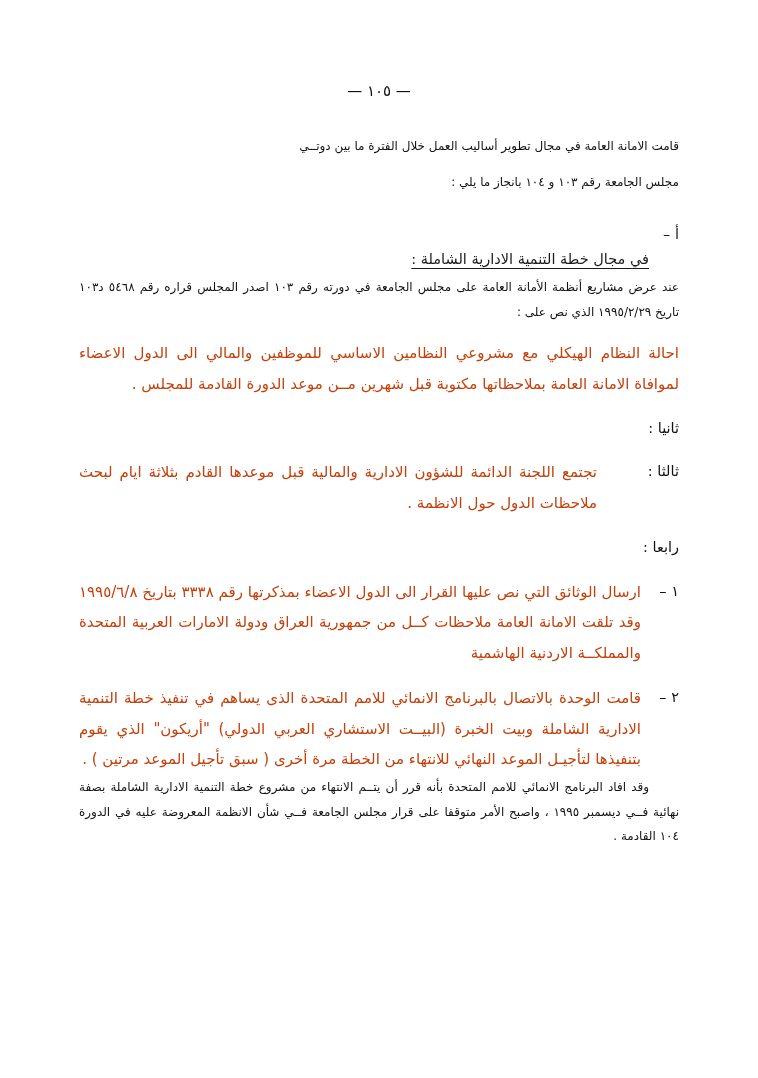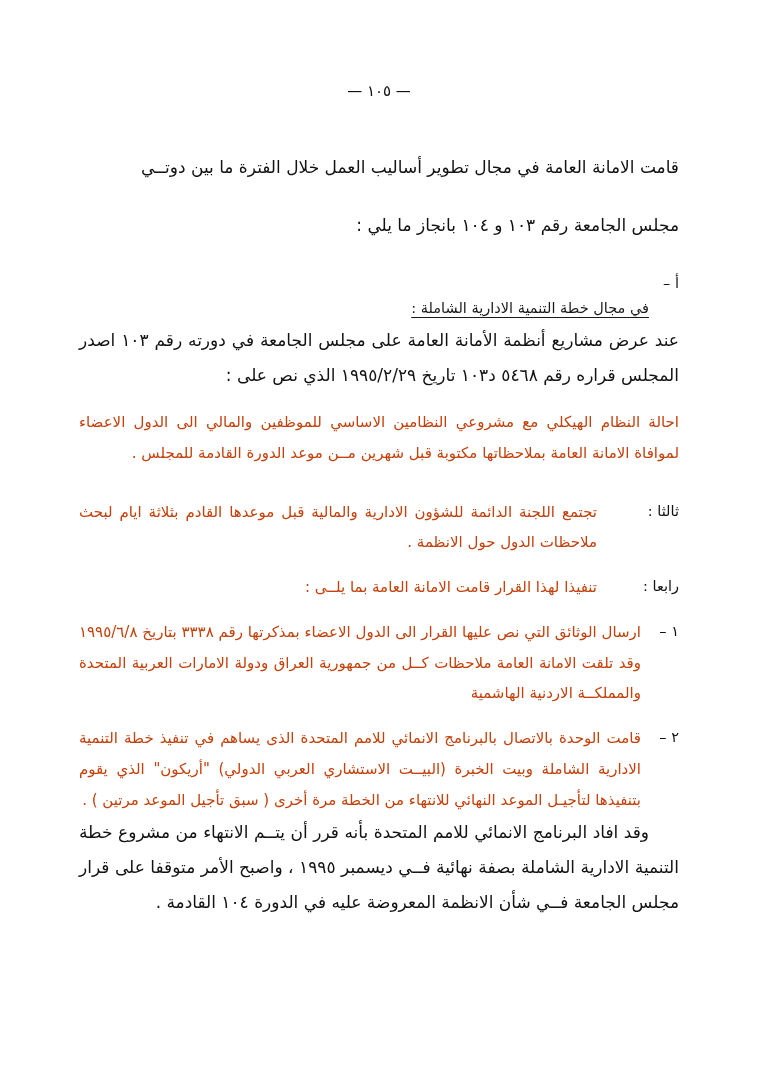--- a/index.html
+++ b/index.html
@@ -20,40 +20,40 @@
     height: 1078px;
     position: relative;
     box-sizing: border-box;
     padding: 0;
   }
   .page-number {
     text-align: center;
     font-size: 15px;
     letter-spacing: 2px;
     margin-top: 82px;
-    margin-bottom: 16px;
+    margin-bottom: 0;
     color: #111;
   }
   .body-block {
     margin: 0 auto;
     width: 600px;
     padding-top: 34px;
     direction: rtl;
     text-align: right;
   }
   p.para {
     margin: 0 0 0 0;
-    font-size: 17px;
+    font-size: 12px;
     line-height: 2.05;
     color: #121212;
     text-align: justify;
     text-justify: inter-word;
   }
   .para + .para {
-    margin-top: 23px;
+    margin-top: 11px;
   }
   .indent-first {
     text-indent: 30px;
   }
   .heading-underline {
     text-decoration: underline;
     text-underline-offset: 4px;
     margin-top: 25px;
   }
   
@@ -114,30 +114,30 @@
       <div class="text heading-underline" style="font-size:14.5px;line-height:2.05;">في مجال خطة التنمية الادارية الشاملة :</div>
     </div>
 
     <p class="para gap-md">عند عرض مشاريع أنظمة الأمانة العامة على مجلس الجامعة في دورته رقم ١٠٣ اصدر المجلس قراره رقم ٥٤٦٨ د١٠٣ تاريخ ١٩٩٥/٢/٢٩ الذي نص على :</p>
 
     <div class="labeled">
       <div class="text">احالة النظام الهيكلي مع مشروعي النظامين الاساسي للموظفين والمالي الى الدول الاعضاء لموافاة الامانة العامة بملاحظاتها مكتوبة قبل شهرين مــن موعد الدورة القادمة للمجلس .</div>
     </div>
 
     <div class="labeled">
+      <div class="marker wide">ثانيا :</div>
     </div>
 
     <div class="labeled">
       <div class="marker wide">ثالثا :</div>
       <div class="text">تجتمع اللجنة الدائمة للشؤون الادارية والمالية قبل موعدها القادم بثلاثة ايام لبحث ملاحظات الدول حول الانظمة .</div>
     </div>
 
     <div class="labeled">
       <div class="marker wide">رابعا :</div>
-      <div class="text">تنفيذا لهذا القرار قامت الامانة العامة بما يلــى :</div>
     </div>
 
     <div class="labeled">
       <div class="marker narrow">١ –</div>
       <div class="text">ارسال الوثائق التي نص عليها القرار الى الدول الاعضاء بمذكرتها رقم ٣٣٣٨ بتاريخ ١٩٩٥/٦/٨ وقد تلقت الامانة العامة ملاحظات كــل من جمهورية العراق ودولة الامارات العربية المتحدة والمملكــة الاردنية الهاشمية</div>
     </div>
 
     <div class="labeled">
       <div class="marker narrow">٢ –</div>
       <div class="text">قامت الوحدة بالاتصال بالبرنامج الانمائي للامم المتحدة الذى يساهم في تنفيذ خطة التنمية الادارية الشاملة وبيت الخبرة (البيــت الاستشاري العربي الدولي) "أريكون" الذي يقوم بتنفيذها لتأجيـل الموعد النهائي للانتهاء من الخطة مرة أخرى ( سبق تأجيل الموعد مرتين ) .</div>

